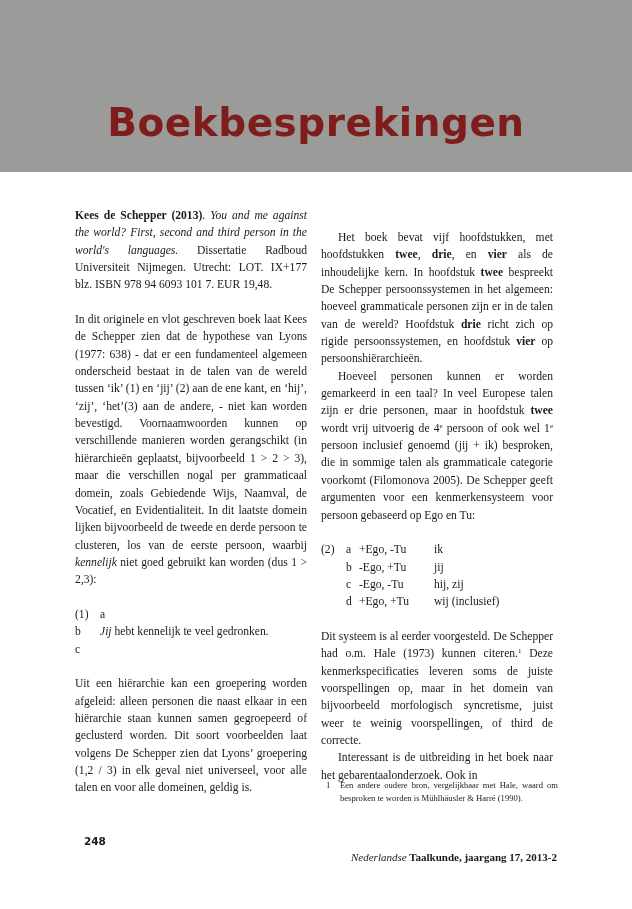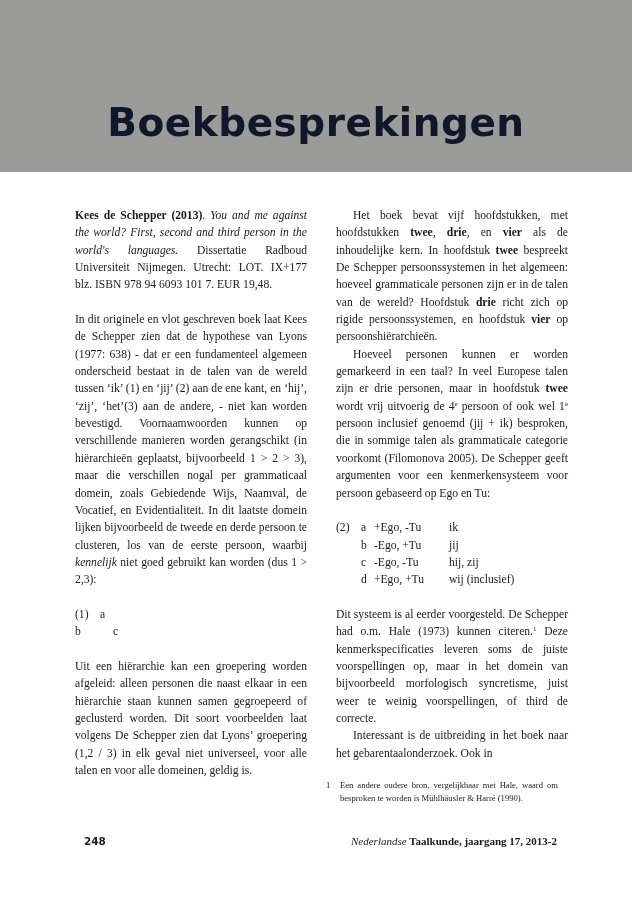--- a/index.html
+++ b/index.html
@@ -1,59 +1,60 @@
 <!DOCTYPE html>
 <html><head>
 <meta charset="utf-8">
 <style>
   html, body { margin: 0; padding: 0; background: #ffffff; }
   body { width: 632px; height: 909px; position: relative; overflow: hidden;
          font-family: "Liberation Serif", "DejaVu Serif", serif; color: #1a1a1a; }
   .band { position: absolute; left: 0; top: 0; width: 632px; height: 172px; background: #9b9b99; }
   .band-title { position: absolute; left: 0; width: 632px; top: 100px; text-align: center;
-    font-family: "DejaVu Sans", sans-serif; font-weight: bold; font-size: 39px; color: #0f172a;
+    font-family: "DejaVu Sans", sans-serif; font-weight: bold; font-size: 39px; color: #7f1d1d;
     letter-spacing: 0.5px; }
   .col { position: absolute; top: 207px; width: 232px; font-size: 11.6px; line-height: 17.35px;
     text-align: justify; hyphens: manual; }
   .col.left { left: 75px; }
-  .col.right { left: 336px; }
+  .col.right { left: 321px; margin-top: 22px; }
   p { margin: 0; }
   .gap { height: 17.35px; }
   .indent { text-indent: 17px; }
   b { font-weight: bold; }
   i { font-style: italic; }
   .ex { display: grid; text-align: left; }
   .ex1 { grid-template-columns: 25px 13px 1fr; }
   .ex2 { grid-template-columns: 25px 13px 75px 1fr; }
   .ex span { white-space: nowrap; }
   sup { font-size: 7px; line-height: 0; vertical-align: 4px; }
   .fn { position: absolute; left: 326px; top: 779px; width: 232px; font-size: 8.6px;
     line-height: 12.6px; display: grid; grid-template-columns: 14px 1fr; text-align: justify; }
   .footer { position: absolute; top: 835px; font-size: 11px; font-weight: bold; }
   .footer.left { left: 84px; font-family: "DejaVu Sans", sans-serif; font-size: 10.5px; }
-  .footer.right { right: 75px; font-family: "Liberation Serif", serif; }
+  .footer.right { right: 75px; font-family: "Liberation Serif", serif; margin-top: 16px; }
   .footer.right i { font-weight: normal; }
 </style>
 </head>
 <body>
 
 <div class="band">
   <div class="band-title">Boekbesprekingen</div>
 </div>
 
 <div class="col left">
   <p><b>Kees de Schepper (2013)</b><span>. </span><i>You and me against the world? First, second and third person in the world's languages.</i><span> Dissertatie Radboud Universiteit Nijmegen. Utrecht: LOT. IX+177 blz. ISBN 978 94 6093 101 7. EUR 19,48.</span></p>
   <div class="gap"></div>
   <p><span>In dit originele en vlot geschreven boek laat Kees de Schepper zien dat de hypothese van Lyons (1977: 638) - dat er een fun­damenteel algemeen onderscheid bestaat in de talen van de wereld tussen ‘ik’ (1) en ‘jij’ (2) aan de ene kant, en ‘hij’, ‘zij’, ‘het’(3) aan de andere, - niet kan wor­den bevestigd. Voornaamwoorden kun­nen op verschillende manieren worden gerangschikt (in hiërarchieën geplaatst, bijvoorbeeld 1 &gt; 2 &gt; 3), maar die verschil­len nogal per grammaticaal domein, zoals Gebiedende Wijs, Naamval, de Vocatief, en Evidentialiteit. In dit laatste domein lijken bijvoorbeeld de tweede en derde persoon te clusteren, los van de eerste persoon, waar­bij </span><i>kennelijk</i><span> niet goed gebruikt kan worden (dus 1 &gt; 2,3):</span></p>
   <div class="gap"></div>
   <div class="ex ex1">
     <span>(1)</span>
     <span>a</span>
     <span></span>
     <span>b</span>
+    <span><span></span><i>Jij</i><span> hebt kennelijk te veel gedronken.</span></span>
     <span></span>
     <span>c</span>
   </div>
   <div class="gap"></div>
   <p>Uit een hiërarchie kan een groepering worden afgeleid: alleen personen die naast elkaar in een hiërarchie staan kunnen samen gegroepeerd of geclusterd worden. Dit soort voorbeelden laat volgens De Schepper zien dat Lyons’ groepering (1,2 / 3) in elk geval niet universeel, voor alle talen en voor alle domeinen, geldig is.</p>
 </div>
 
 <div class="col right">
   <p class="indent"><span>Het boek bevat vijf hoofdstukken, met hoofdstukken </span><b>twee</b><span>, </span><b>drie</b><span>, en </span><b>vier</b><span> als de inhoudelijke kern. In hoofdstuk </span><b>twee</b><span> bespreekt De Schepper persoonssystemen in het algemeen: hoeveel grammaticale personen zijn er in de talen van de wereld? Hoofdstuk </span><b>drie</b><span> richt zich op rigide per­soonssystemen, en hoofdstuk </span><b>vier</b><span> op per­soonshiërarchieën.</span></p>
   <p class="indent"><span>Hoeveel personen kunnen er worden gemarkeerd in een taal? In veel Euro­pese talen zijn er drie personen, maar in hoofdstuk </span><b>twee</b><span> wordt vrij uitvoerig de 4</span><sup>e</sup><span> persoon of ook wel 1</span><sup>e</sup><span> persoon inclu­sief genoemd (jij + ik) besproken, die in sommige talen als grammaticale categorie voorkomt (Filomonova 2005). De Schep­per geeft argumenten voor een kenmer­kensysteem voor persoon gebaseerd op Ego en Tu:</span></p>

